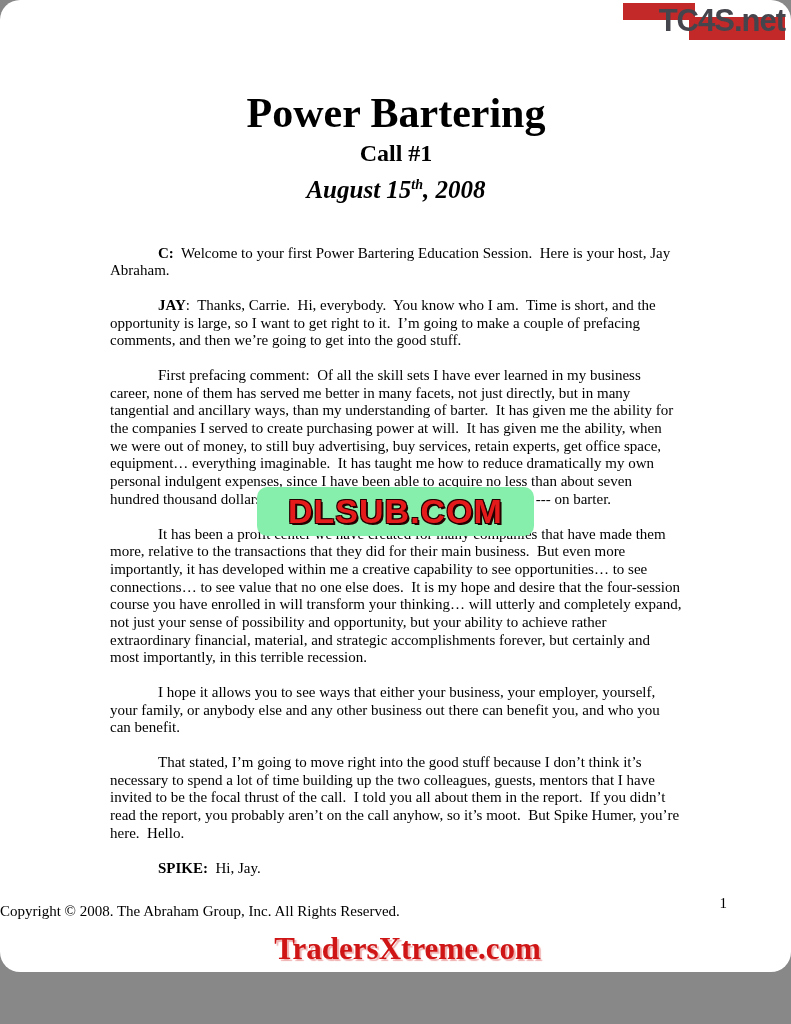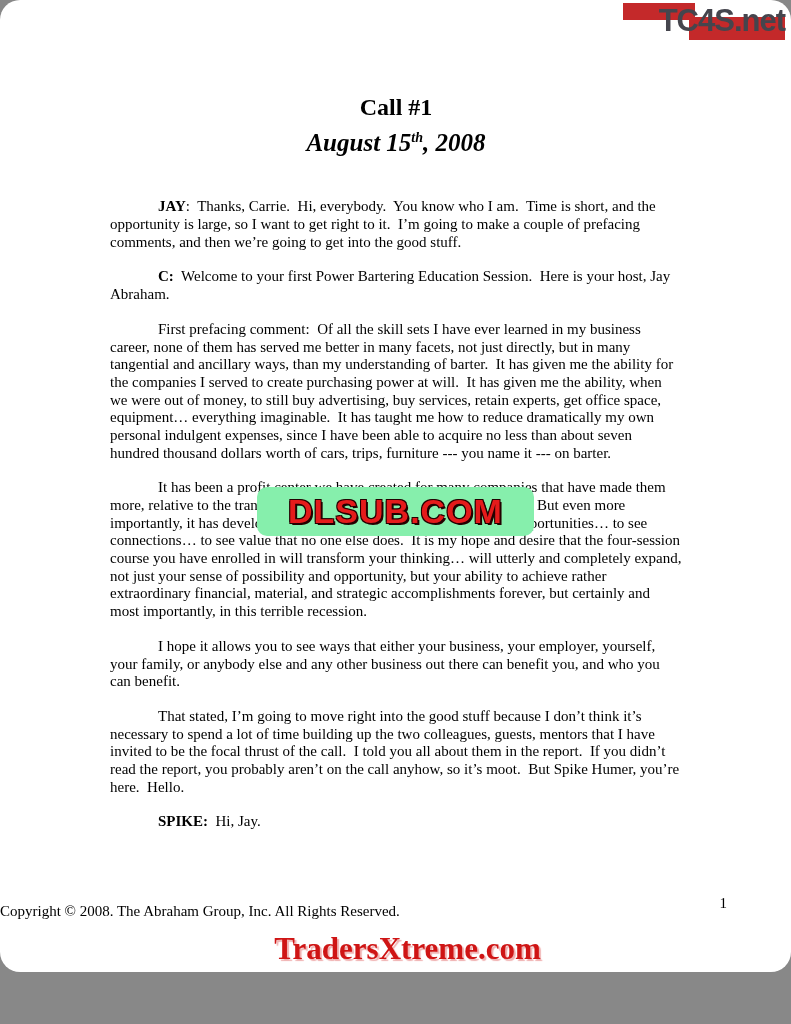--- a/index.html
+++ b/index.html
@@ -104,26 +104,27 @@
 
 <div class="page">
 
   <div class="wm-tc4s">
     <div class="red-a"></div>
     <div class="red-b"></div>
     <div class="logo-text">TC4S.net</div>
   </div>
 
   <div class="content">
+    <h1 class="doc-title">Power Bartering</h1>
     <h2 class="doc-subtitle">Call #1</h2>
     <h2 class="doc-date"><span>August 15</span><sup>th</sup><span>, 2008</span></h2>
 
     <div class="body-text">
+      <p><b>C:</b><span>  Welcome to your first Power Bartering Education Session.  Here is your host, Jay Abraham.</span></p>
       <p><b>JAY</b><span>:  Thanks, Carrie.  Hi, everybody.  You know who I am.  Time is short, and the opportunity is large, so I want to get right to it.  I’m going to make a couple of prefacing comments, and then we’re going to get into the good stuff.</span></p>
-      <p><b>C:</b><span>  Welcome to your first Power Bartering Education Session.  Here is your host, Jay Abraham.</span></p>
       <p><b></b><span>First prefacing comment:  Of all the skill sets I have ever learned in my business career, none of them has served me better in many facets, not just directly, but in many tangential and ancillary ways, than my understanding of barter.  It has given me the ability for the companies I served to create purchasing power at will.  It has given me the ability, when we were out of money, to still buy advertising, buy services, retain experts, get office space, equipment… everything imaginable.  It has taught me how to reduce dramatically my own personal indulgent expenses, since I have been able to acquire no less than about seven hundred thousand dollars worth of cars, trips, furniture --- you name it --- on barter.</span></p>
       <p><b></b><span>It has been a profit center we have created for many companies that have made them more, relative to the transactions that they did for their main business.  But even more importantly, it has developed within me a creative capability to see opportunities… to see connections… to see value that no one else does.  It is my hope and desire that the four-session course you have enrolled in will transform your thinking… will utterly and completely expand, not just your sense of possibility and opportunity, but your ability to achieve rather extraordinary financial, material, and strategic accomplishments forever, but certainly and most importantly, in this terrible recession.</span></p>
       <p><b></b><span>I hope it allows you to see ways that either your business, your employer, yourself, your family, or anybody else and any other business out there can benefit you, and who you can benefit.</span></p>
       <p><b></b><span>That stated, I’m going to move right into the good stuff because I don’t think it’s necessary to spend a lot of time building up the two colleagues, guests, mentors that I have invited to be the focal thrust of the call.  I told you all about them in the report.  If you didn’t read the report, you probably aren’t on the call anyhow, so it’s moot.  But Spike Humer, you’re here.  Hello.</span></p>
       <p><b>SPIKE:</b><span>  Hi, Jay.</span></p>
     </div>
   </div>
 
   <div class="wm-dlsub">
     <span class="dlsub-text">DLSUB.COM</span>

